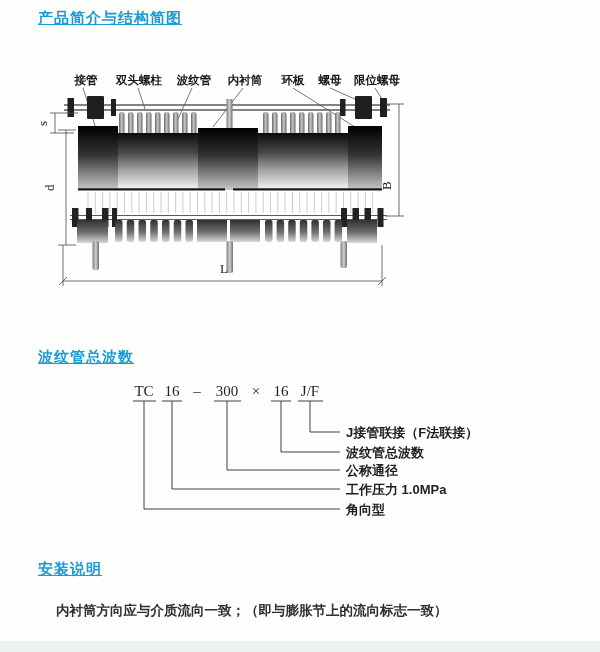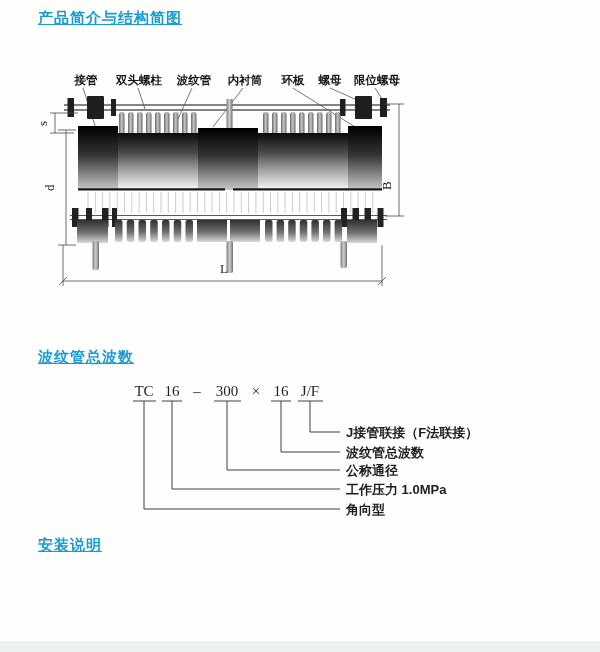--- a/index.html
+++ b/index.html
@@ -9,21 +9,21 @@
     font-family:"Liberation Sans",sans-serif;
   }
   .heading{
     position:absolute;left:38px;
     font-size:15px;font-weight:bold;color:#1b9bd3;letter-spacing:1px;
     white-space:nowrap;
     text-decoration:underline;
   }
   #heading-intro{top:9px;}
   #heading-code{top:348px;}
-  #heading-install{top:536px;}
+  #heading-install{top:560px;}
   #diagram{position:absolute;left:30px;top:60px;}
   #code-figure{position:absolute;left:0;top:370px;}
   .svg-cjk-label{font-family:"Liberation Sans",sans-serif;font-size:11.5px;font-weight:600;fill:#141414;}
   .svg-dim-letter{font-family:"Liberation Serif",serif;font-size:13px;fill:#1a1a1a;}
   .svg-code-part{font-family:"Liberation Serif",serif;font-size:15px;fill:#1f1f1f;}
   .svg-callout{font-family:"Liberation Sans",sans-serif;font-size:13px;font-weight:600;fill:#1e1e1e;}
   #install-text{
     position:absolute;left:56px;top:599px;width:500px;
     font-size:13.5px;font-weight:600;color:#2e2e2e;line-height:23px;
     white-space:nowrap;
@@ -276,15 +276,16 @@
   <text class="svg-callout" x="346" y="66.5">J接管联接（F法联接）</text>
   <text class="svg-callout" x="346" y="86.5">波纹管总波数</text>
   <text class="svg-callout" x="346" y="104.5">公称通径</text>
   <text class="svg-callout" x="346" y="123.5">工作压力 1.0MPa</text>
   <text class="svg-callout" x="346" y="143.5">角向型</text>
 </svg>
 
 <div id="heading-install" class="heading">安装说明</div>
 
 <div id="install-text">
+  <div>内衬筒方向应与介质流向一致；（即与膨胀节上的流向标志一致）</div>
 </div>
 
 <div id="footer-strip"></div>
 
 </body></html>

